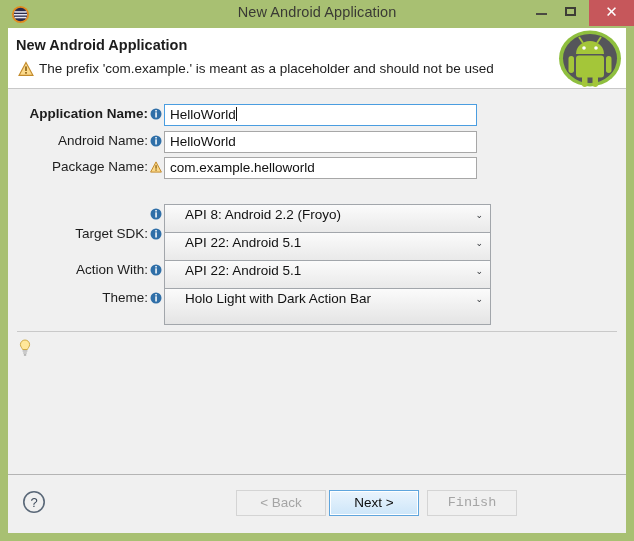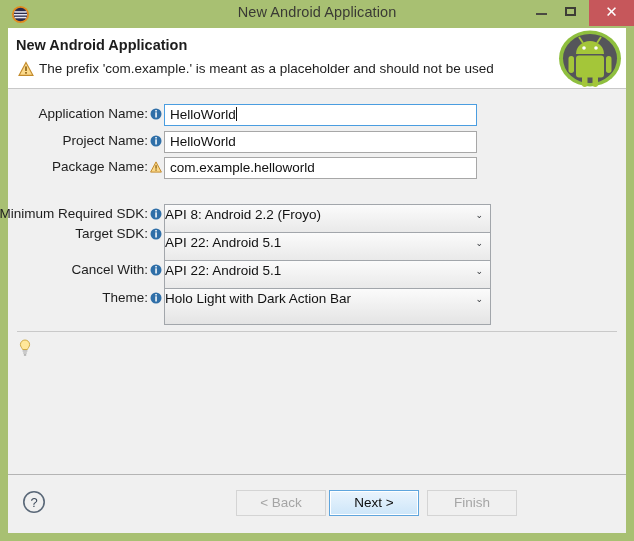--- a/index.html
+++ b/index.html
@@ -172,21 +172,21 @@
 
   .combo {
     position: absolute;
     height: 37px;
     background: linear-gradient(#fbfbfb, #e4e4e4);
     border: 1px solid #a2a6ab;
     box-sizing: border-box;
     font-size: 13.5px;
     color: #111111;
     line-height: 20px;
-    padding-left: 0;
+    padding-left: 20px;
     white-space: nowrap;
     overflow: hidden;
   }
   .combo-arrow {
     position: absolute;
     right: 7px; top: 0;
     height: 20px;
     line-height: 20px;
     font-size: 9px;
     color: #33363b;
@@ -295,34 +295,34 @@
         <rect x="49" y="27" width="5.5" height="17" rx="2.7" fill="#a4c639"></rect>
         <rect x="25" y="46" width="5.5" height="12" rx="2.7" fill="#a4c639"></rect>
         <rect x="35.5" y="46" width="5.5" height="12" rx="2.7" fill="#a4c639"></rect>
         <circle cx="27" cy="19" r="1.8" fill="#ffffff"></circle>
         <circle cx="39" cy="19" r="1.8" fill="#ffffff"></circle>
         <line x1="22" y1="8" x2="26" y2="14" stroke="#a4c639" stroke-width="1.8"></line>
         <line x1="44" y1="8" x2="40" y2="14" stroke="#a4c639" stroke-width="1.8"></line>
       </svg>
     </div>
 
-    <div class="field-row" style="left:0px; top:76px; width:156px;">
+    <div class="field-row" style="left:0px; top:76px; width:156px;font-weight:bold;">
       <span class="field-label">Application Name:</span>
       <svg class="hint-icon" viewBox="0 0 12 12">
         <circle cx="6" cy="6" r="5.5" fill="#2f6fa8"></circle>
         <rect x="5.3" y="2.0" width="1.5" height="1.5" fill="#ffffff"></rect>
         <rect x="5.3" y="4.3" width="1.5" height="5.2" fill="#ffffff"></rect>
       </svg>
     </div>
     <div class="text-input focused" style="left:156px; top:76px; width:313px;" placeholder="">
       <span>HelloWorld</span><span class="caret"></span>
     </div>
 
     <div class="field-row" style="left:0px; top:103px; width:156px;">
-      <span class="field-label">Project Name:</span>
+      <span class="field-label">Android Name:</span>
       <svg class="hint-icon" viewBox="0 0 12 12">
         <circle cx="6" cy="6" r="5.5" fill="#2f6fa8"></circle>
         <rect x="5.3" y="2.0" width="1.5" height="1.5" fill="#ffffff"></rect>
         <rect x="5.3" y="4.3" width="1.5" height="5.2" fill="#ffffff"></rect>
       </svg>
     </div>
     <div class="text-input" style="left:156px; top:103px; width:313px;" placeholder="">
       <span>HelloWorld</span>
     </div>
 
@@ -332,21 +332,20 @@
         <path d="M6 0.9 L11.4 11.1 L0.6 11.1 Z" fill="#fbd98a" stroke="#c38b2c" stroke-width="1"></path>
         <rect x="5.4" y="4.2" width="1.3" height="3.5" fill="#8a5f12"></rect>
         <rect x="5.4" y="8.4" width="1.3" height="1.3" fill="#8a5f12"></rect>
       </svg>
     </div>
     <div class="text-input" style="left:156px; top:129px; width:313px;" placeholder="">
       <span>com.example.helloworld</span>
     </div>
 
     <div class="field-row" style="left:0px; top:176px; width:156px;">
-      <span class="field-label">Minimum Required SDK:</span>
       <svg class="hint-icon" viewBox="0 0 12 12">
         <circle cx="6" cy="6" r="5.5" fill="#2f6fa8"></circle>
         <rect x="5.3" y="2.0" width="1.5" height="1.5" fill="#ffffff"></rect>
         <rect x="5.3" y="4.3" width="1.5" height="5.2" fill="#ffffff"></rect>
       </svg>
     </div>
     <div class="combo" style="left:156px; top:176px; width:327px;">
       <span>API 8: Android 2.2 (Froyo)</span>
       <span class="combo-arrow">⌄</span>
     </div>
@@ -358,21 +357,21 @@
         <rect x="5.3" y="2.0" width="1.5" height="1.5" fill="#ffffff"></rect>
         <rect x="5.3" y="4.3" width="1.5" height="5.2" fill="#ffffff"></rect>
       </svg>
     </div>
     <div class="combo" style="left:156px; top:204px; width:327px;">
       <span>API 22: Android 5.1</span>
       <span class="combo-arrow">⌄</span>
     </div>
 
     <div class="field-row" style="left:0px; top:232px; width:156px;">
-      <span class="field-label">Cancel With:</span>
+      <span class="field-label">Action With:</span>
       <svg class="hint-icon" viewBox="0 0 12 12">
         <circle cx="6" cy="6" r="5.5" fill="#2f6fa8"></circle>
         <rect x="5.3" y="2.0" width="1.5" height="1.5" fill="#ffffff"></rect>
         <rect x="5.3" y="4.3" width="1.5" height="5.2" fill="#ffffff"></rect>
       </svg>
     </div>
     <div class="combo" style="left:156px; top:232px; width:327px;">
       <span>API 22: Android 5.1</span>
       <span class="combo-arrow">⌄</span>
     </div>
@@ -400,16 +399,16 @@
 
     <div id="footer-sep"></div>
 
     <svg id="help-icon" viewBox="0 0 24 24">
       <circle cx="12" cy="12" r="10.2" fill="none" stroke="#5a6878" stroke-width="1.6"></circle>
       <text x="12" y="17" text-anchor="middle" font-family="Liberation Sans, sans-serif" font-size="13" fill="#3f4c5c">?</text>
     </svg>
 
     <div class="btn disabled" style="left:228px;">&lt; Back</div>
     <div class="btn default" style="left:321px;">Next &gt;</div>
-    <div class="btn disabled" style="left:419px;">Finish</div>
+    <div class="btn disabled" style="left:419px;font-family:Liberation Mono, monospace;">Finish</div>
 
   </div>
 </div>
 
 </body></html>

